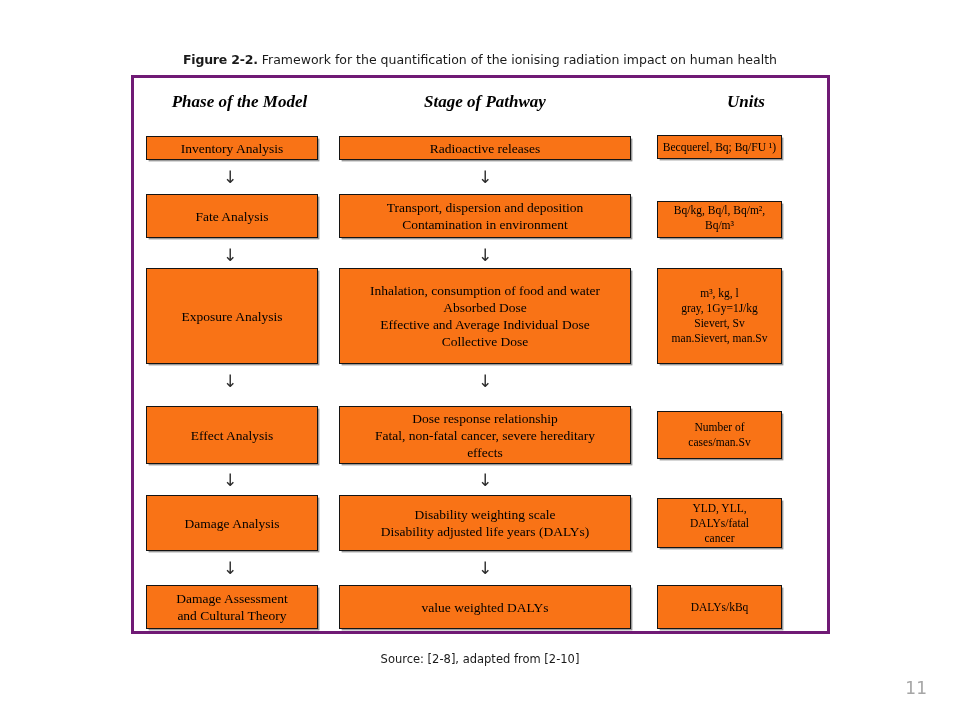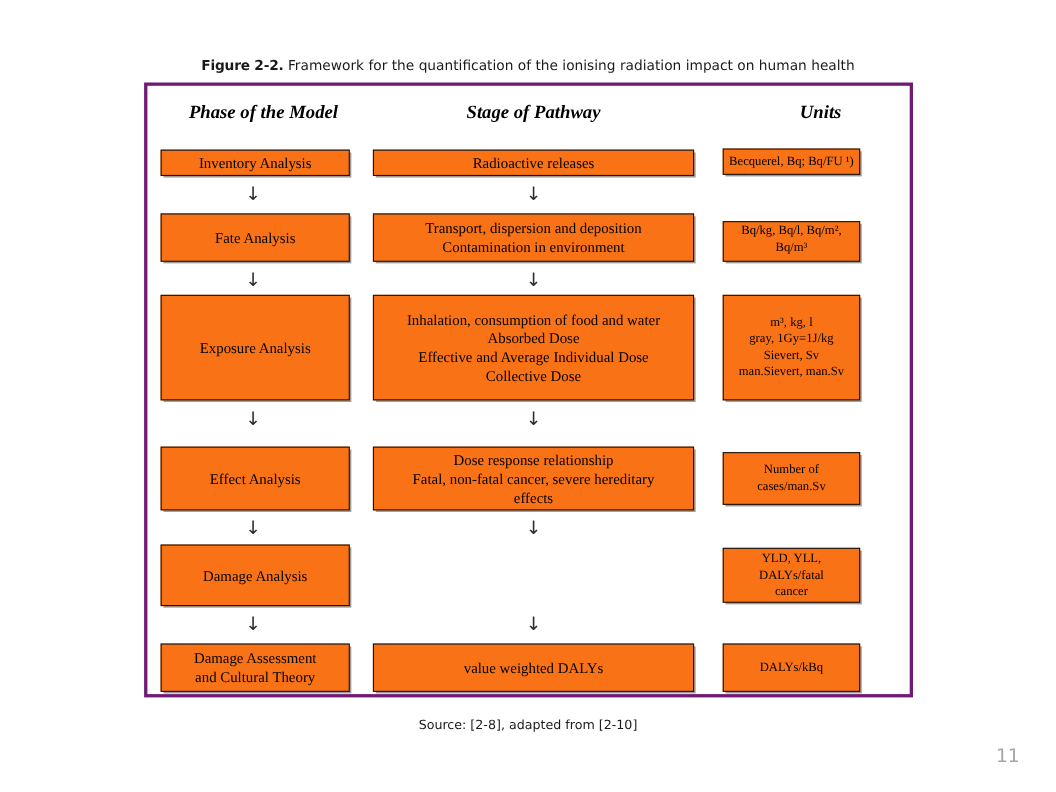--- a/index.html
+++ b/index.html
@@ -229,20 +229,24 @@
   <div class="node-box units-box col-units urow-4">
     <span class="line">Number of cases/man.Sv</span>
   </div>
 
   <div class="flow-arrow arr-phase arr-y-4">↓</div>
   <div class="flow-arrow arr-stage arr-y-4">↓</div>
 
   <div class="node-box col-phase row-y-5">
     <span class="line">Damage Analysis</span>
   </div>
+  <div class="node-box col-stage row-y-5">
+    <span class="line">Disability weighting scale</span>
+    <span class="line">Disability adjusted life years (DALYs)</span>
+  </div>
   <div class="node-box units-box col-units urow-5">
     <span class="line">YLD, YLL, DALYs/fatal</span>
     <span class="line">cancer</span>
   </div>
 
   <div class="flow-arrow arr-phase arr-y-5">↓</div>
   <div class="flow-arrow arr-stage arr-y-5">↓</div>
 
   <div class="node-box col-phase row-y-6">
     <span class="line">Damage Assessment</span>

